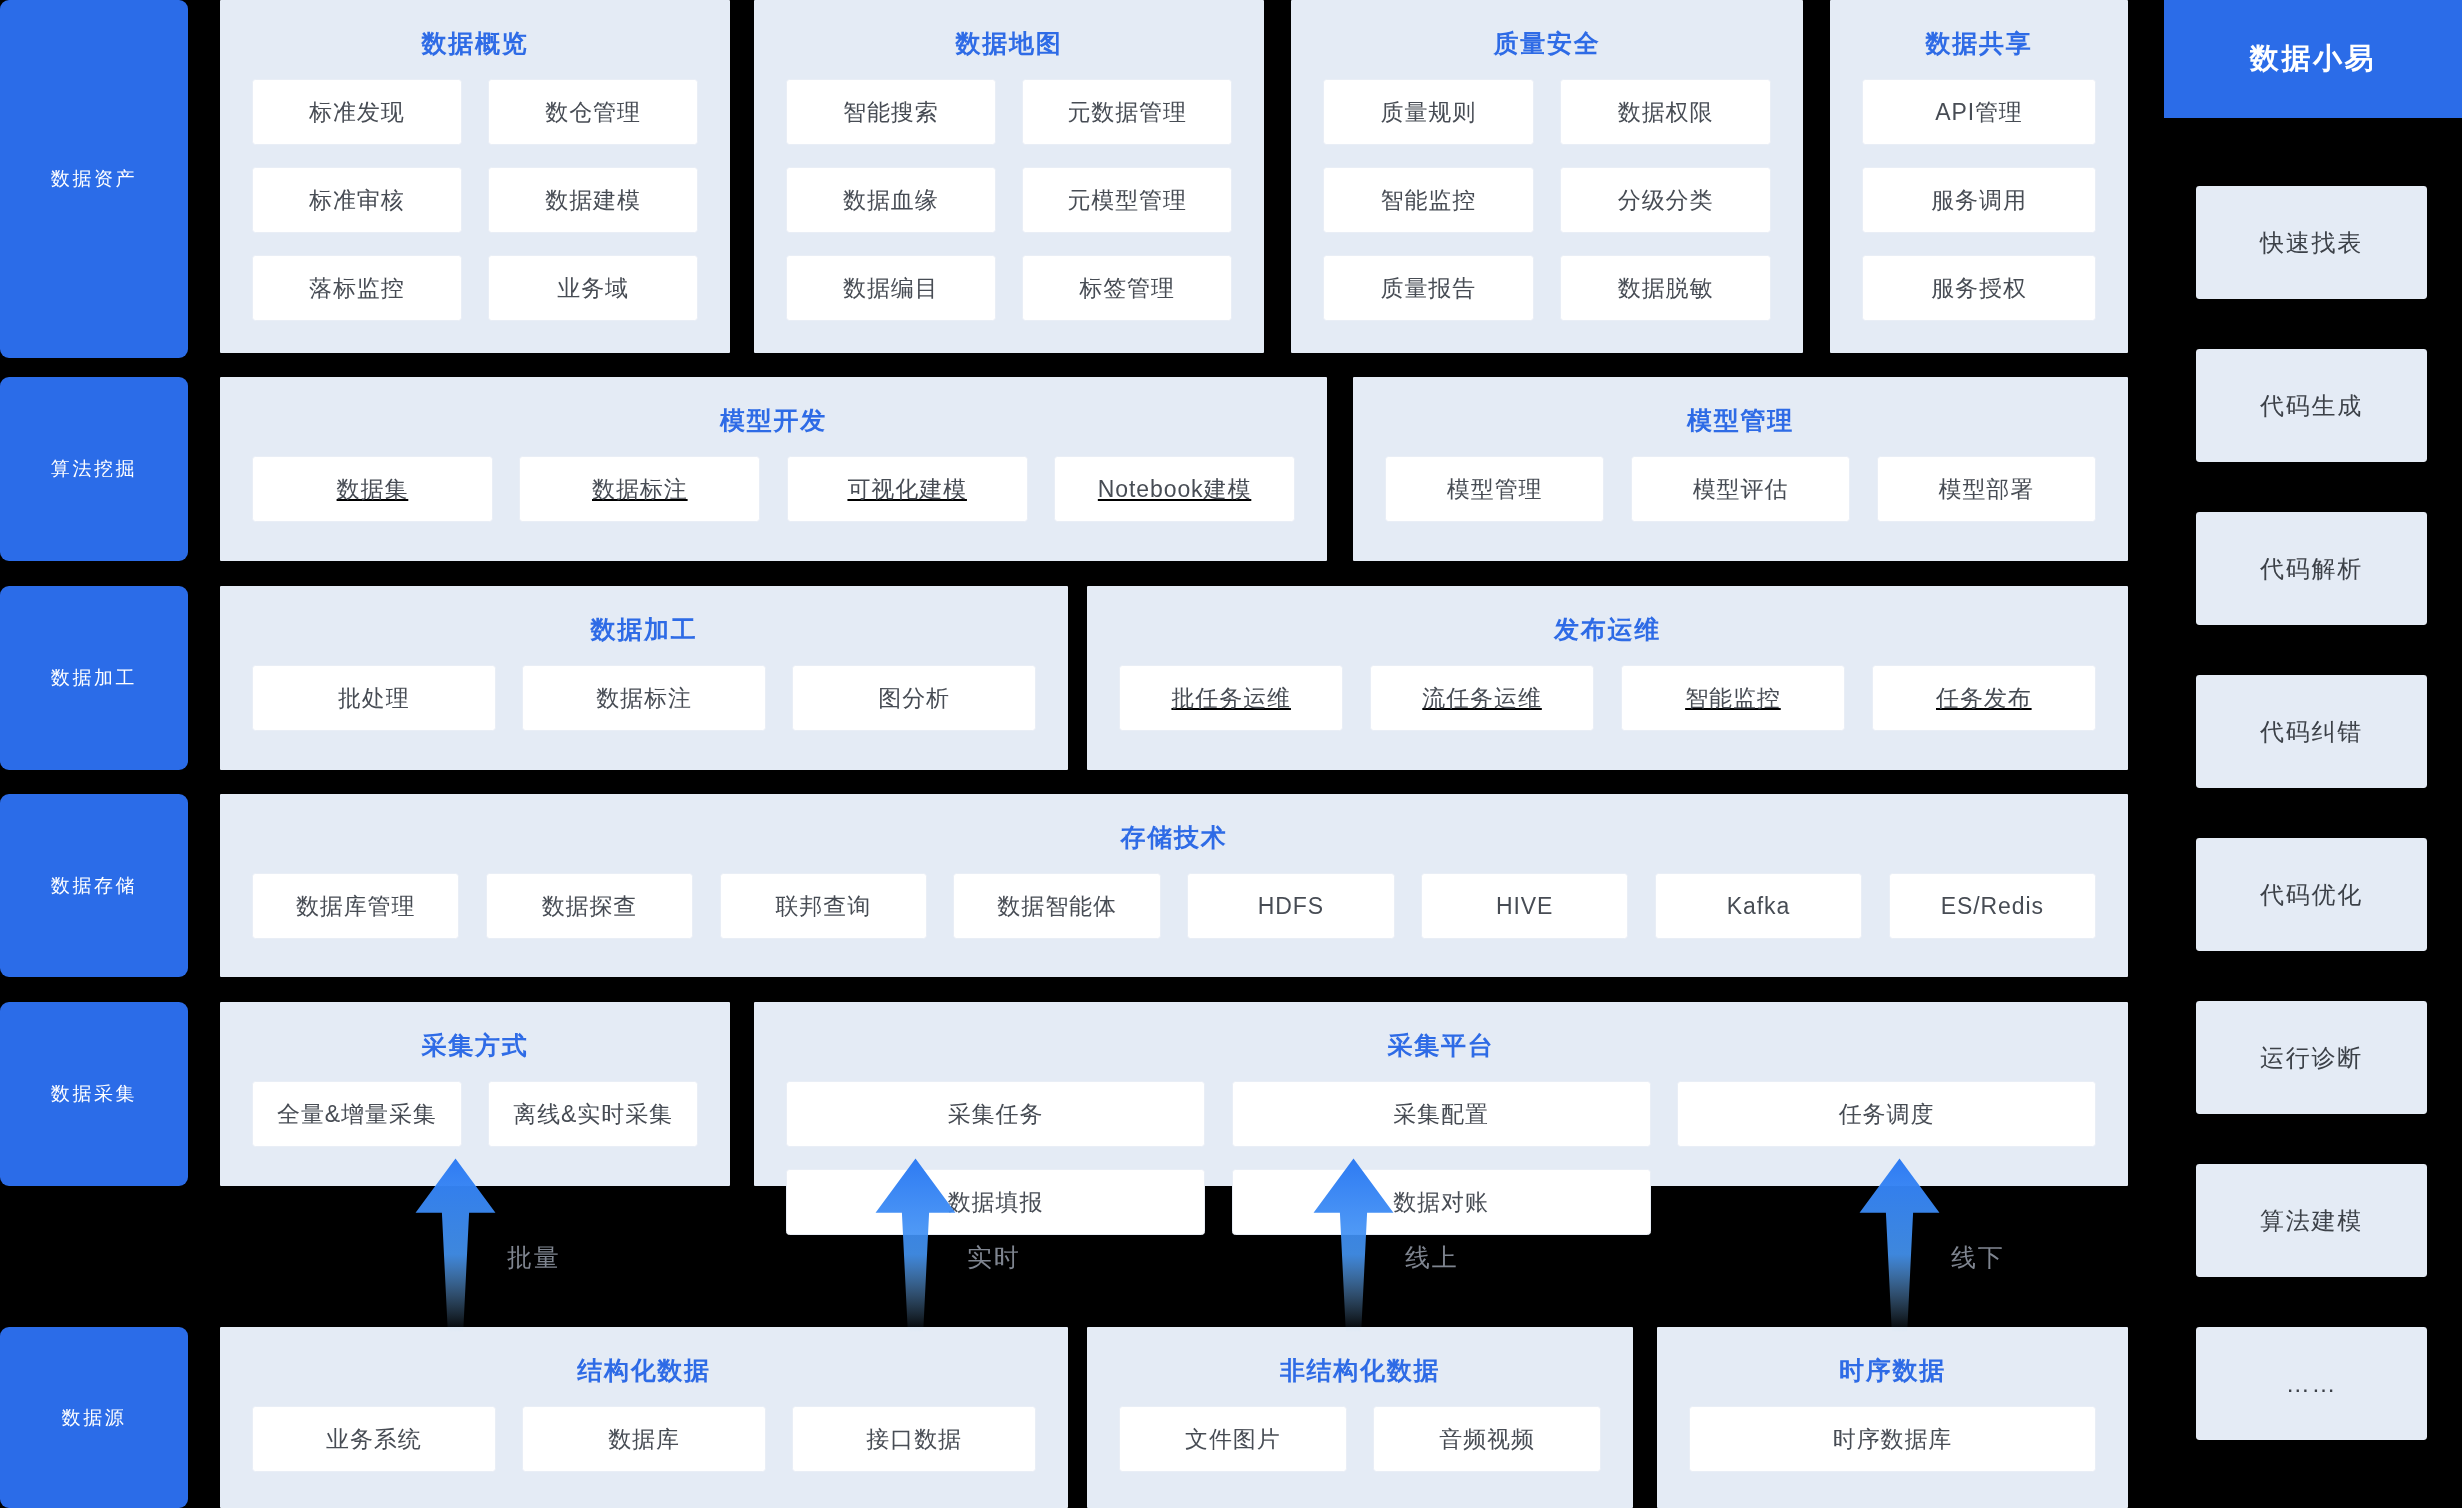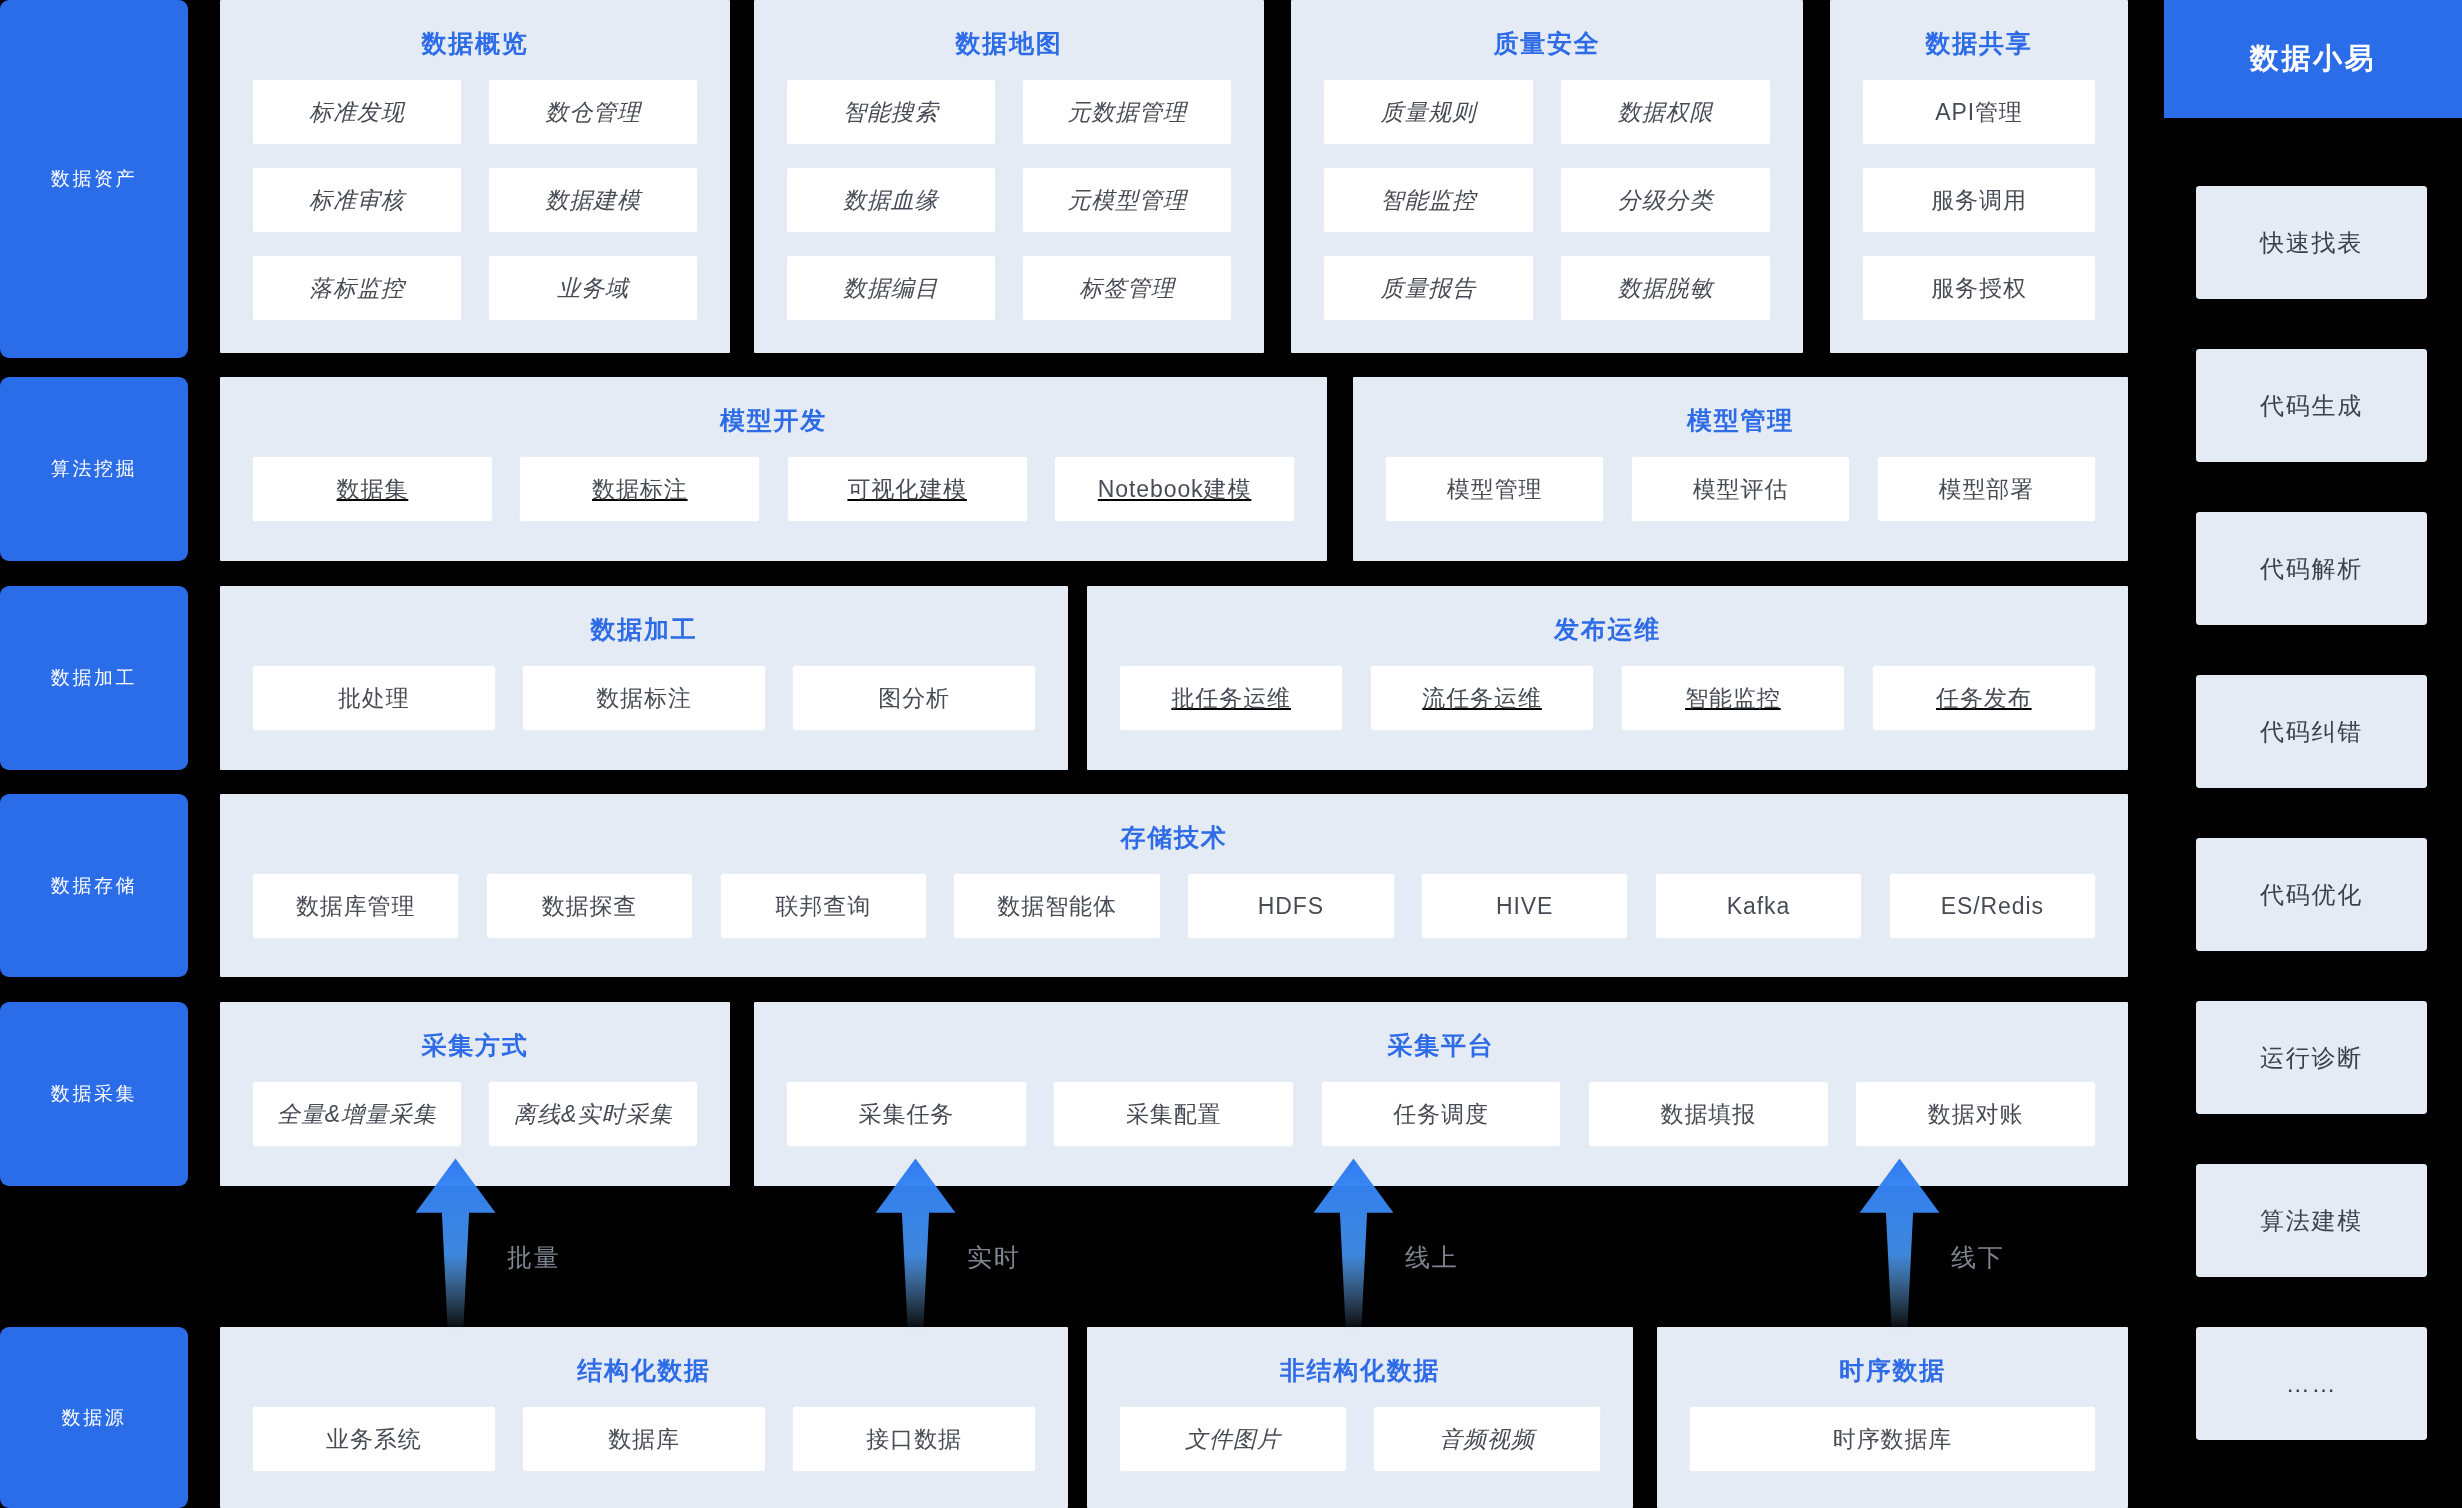--- a/index.html
+++ b/index.html
@@ -15,24 +15,24 @@
   }
 
   
   .panel { position:absolute; background:#e4ebf5; border-radius:1px; }
   .panel-title {
     margin-top:26px; height:34px; line-height:34px; text-align:center;
     color:#2e6be6; font-size:25px; font-weight:600; letter-spacing:1.7px;
   }
   .cells { display:grid; gap:22px 26.5px; padding:19px 32px 0 32px; }
   .cols-1 { grid-template-columns:1fr; }
-  .cols-2 { grid-template-columns:repeat(2,1fr);font-style:italic; }
+  .cols-2 { grid-template-columns:repeat(2,1fr); }
   .cols-3 { grid-template-columns:repeat(3,1fr); }
   .cols-4 { grid-template-columns:repeat(4,1fr);text-decoration:underline; }
-  .cols-5 { grid-template-columns:repeat(5,1fr); }
+  .cols-5 { grid-template-columns:repeat(3,1fr); }
   .cols-8 { grid-template-columns:repeat(8,1fr); }
   .cell {
     background:#fff; border:0.9px solid #e9eef6; border-radius:3.4px; height:66px;
     display:flex; align-items:center; justify-content:center;
     font-size:23px; color:#474c54; letter-spacing:0.9px; cursor:pointer;
   }
 
   
   .arrow { position:absolute; top:1158px; width:85px; height:175px; z-index:5; }
   .arrow svg { width:100%; height:100%; display:block; }

